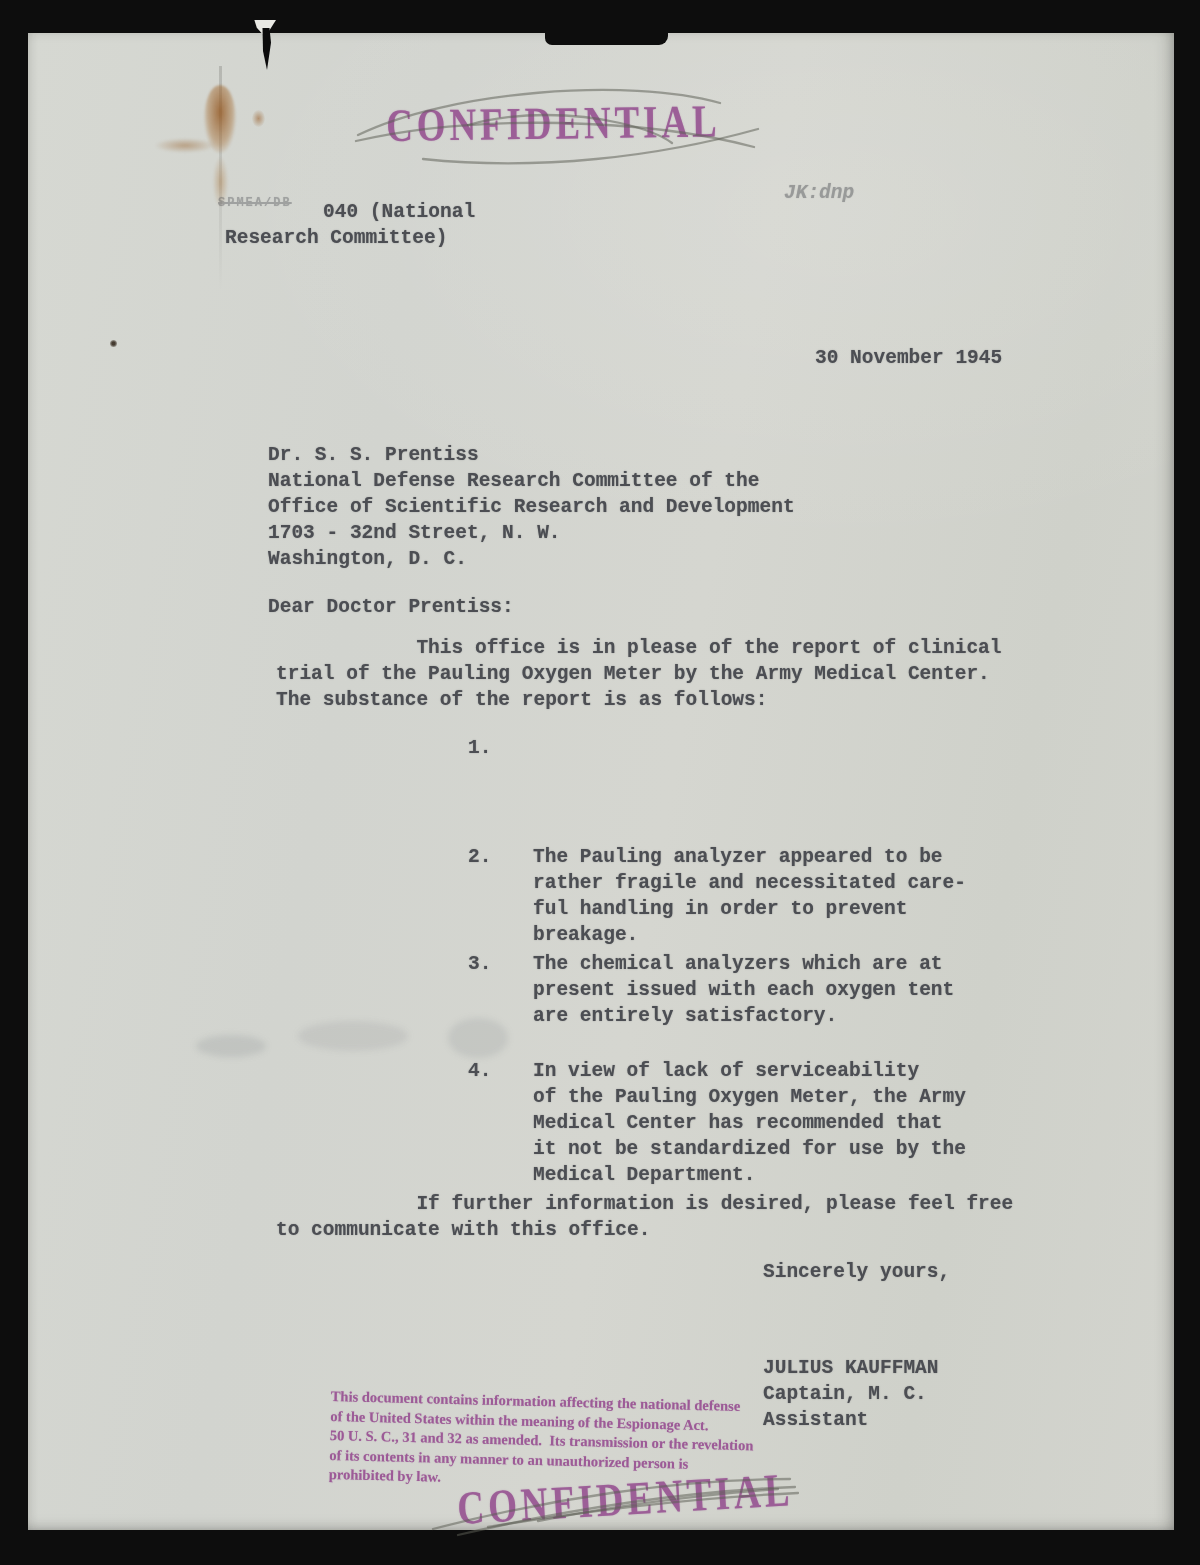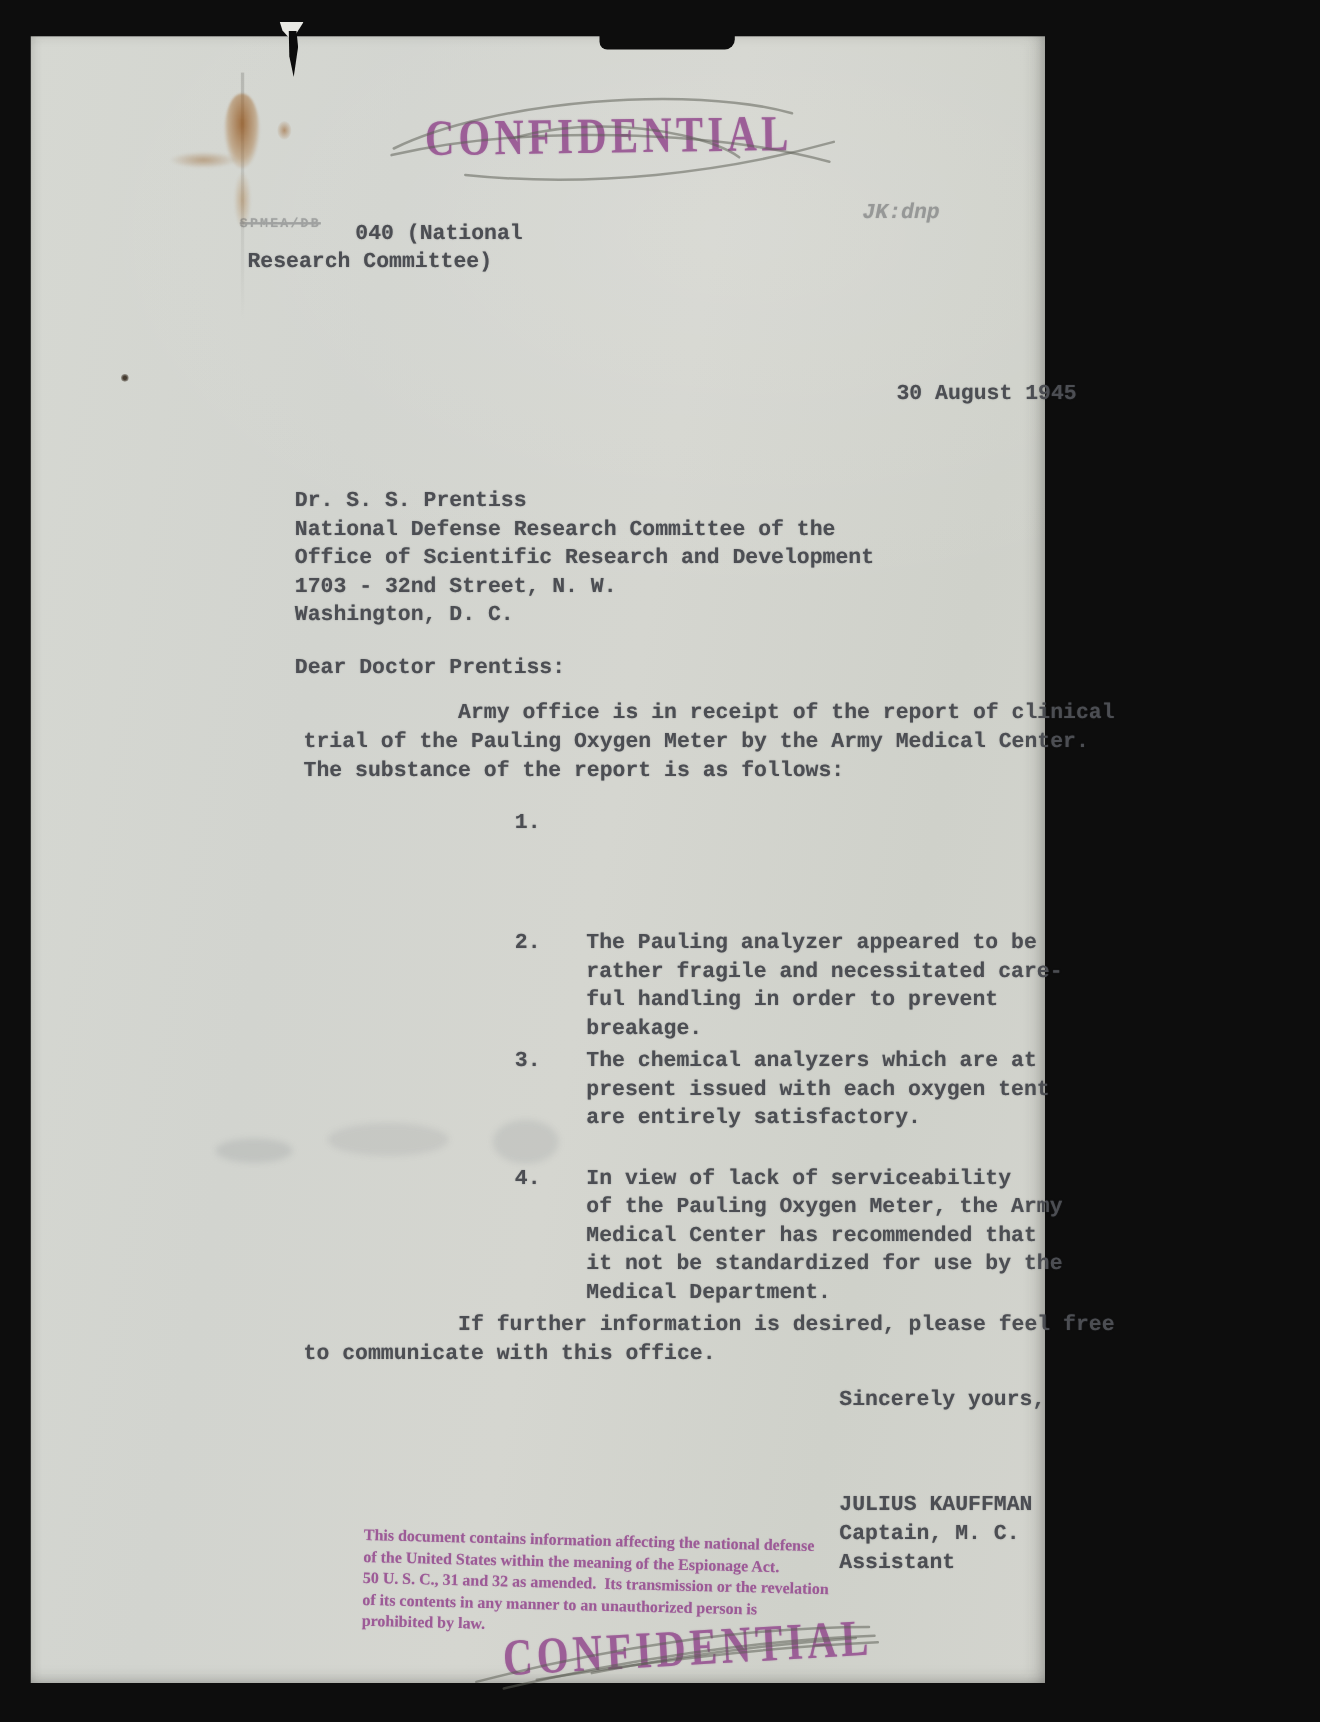--- a/index.html
+++ b/index.html
@@ -1,18 +1,18 @@
 <!DOCTYPE html>
 <html><head>
 <meta charset="utf-8">
 <style>
   html,body{margin:0;padding:0;background:#111;}
   .stage{position:relative;width:1200px;height:1565px;background:#0d0d0d;overflow:hidden;
          font-family:"Liberation Sans",sans-serif;}
-  .paper{position:absolute;left:28px;top:33px;width:922px;height:1497px;
+  .paper{position:absolute;left:28px;top:33px;width:1146px;height:1497px;
          background:
            radial-gradient(ellipse 900px 500px at 70% 12%, rgba(255,255,255,0.10), transparent 70%),
            linear-gradient(100deg,#d6d8d2 0%,#d2d4cf 30%,#d5d6d0 55%,#cfd1ca 80%,#d3d4ce 100%);
          box-shadow: inset -10px 0 18px -10px rgba(40,40,38,0.45),
                      inset 0 -8px 16px -10px rgba(40,40,38,0.35),
                      inset 6px 0 14px -10px rgba(40,40,38,0.30);}
   
   .t{position:absolute;font-family:"Liberation Mono","DejaVu Sans Mono",monospace;
      font-size:19.5px;line-height:26px;font-weight:700;color:#4c4e53;
      text-shadow:0 0 1.2px rgba(72,74,80,0.55);white-space:pre;}
@@ -79,31 +79,31 @@
       <path d="M 28,68 C 150,40 320,46 426,74"></path>
       <path d="M 95,86 C 210,98 330,84 430,56"></path>
       <path d="M 140,52 C 190,38 248,40 292,50 C 318,56 336,64 344,70"></path>
     </svg>
 
     <div class="t strike" style="left:190px;top:157px">SPMEA/DB</div>
     <div class="t" style="left:295px;top:166px">040 (National</div>
     <div class="t" style="left:197px;top:192px">Research Committee)</div>
     <div class="t faint" style="left:756px;top:147px">JK:dnp</div>
 
-    <div class="t" style="left:787px;top:312px">30 August 1945</div>
+    <div class="t" style="left:787px;top:312px">30 November 1945</div>
 
     <div class="t" style="left:240px;top:409px">Dr. S. S. Prentiss
 National Defense Research Committee of the
 Office of Scientific Research and Development
 1703 - 32nd Street, N. W.
 Washington, D. C.</div>
 
     <div class="t" style="left:240px;top:561px">Dear Doctor Prentiss:</div>
 
-    <div class="t" style="left:248px;top:602px">            Army office is in receipt of the report of clinical
+    <div class="t" style="left:248px;top:602px">            This office is in please of the report of clinical
 trial of the Pauling Oxygen Meter by the Army Medical Center.
 The substance of the report is as follows:</div>
 
     <div class="t" style="left:440px;top:702px">1.</div>
 
     <div class="t" style="left:440px;top:811px">2.</div>
     <div class="t" style="left:505px;top:811px">The Pauling analyzer appeared to be
 rather fragile and necessitated care-
 ful handling in order to prevent
 breakage.</div>

